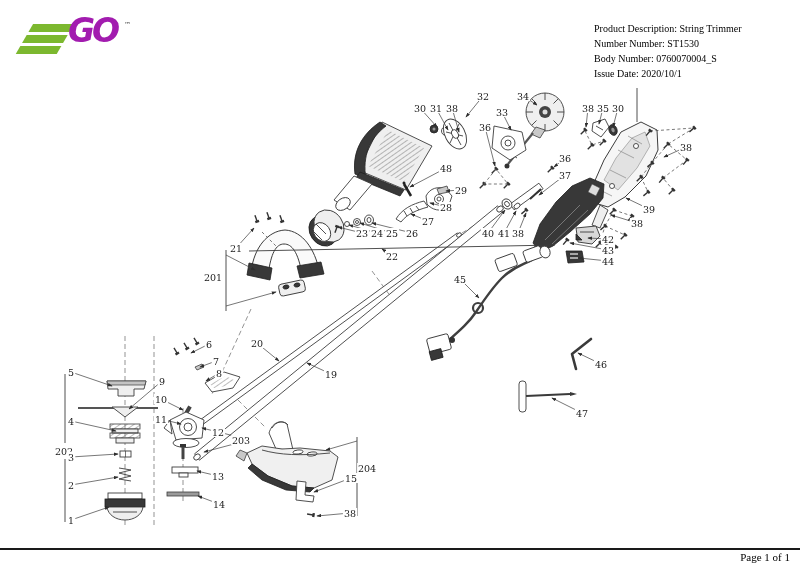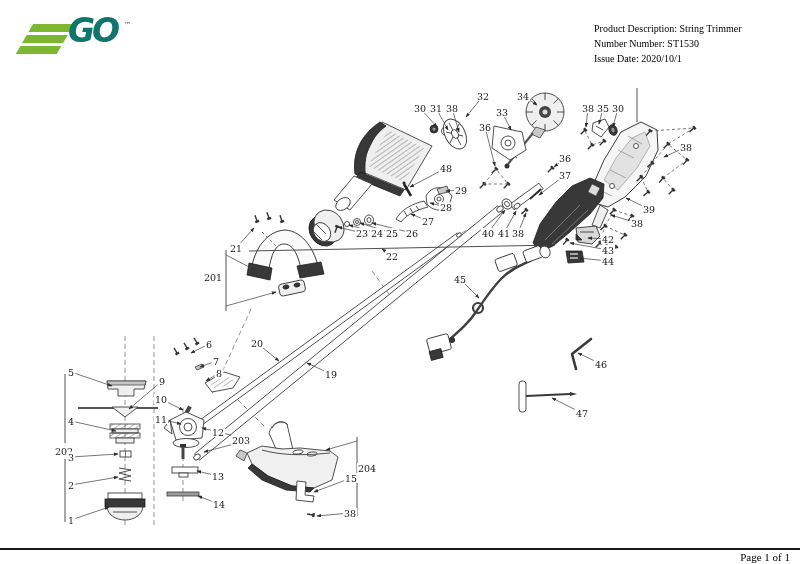--- a/index.html
+++ b/index.html
@@ -3,21 +3,21 @@
 <meta charset="utf-8">
 <style>
   html,body{margin:0;padding:0;background:#fff;}
   body{width:800px;height:564px;position:relative;overflow:hidden;
        font-family:"Liberation Serif",serif;color:#000;}
   
   .logo{position:absolute;left:12px;top:20px;width:130px;height:40px;}
   .ebars{position:absolute;left:2px;top:4px;transform:skewX(-30deg);transform-origin:bottom left;}
   .ebar{width:41px;height:7.5px;background:#7cb82f;margin-bottom:3.5px;}
   .gotext{position:absolute;left:56px;top:-9px;font-family:"DejaVu Sans",sans-serif;
-          font-style:italic;font-weight:900;font-size:33px;letter-spacing:-3px;color:#0f766e;}
+          font-style:italic;font-weight:900;font-size:33px;letter-spacing:-3px;color:#a21caf;}
   .tm{position:absolute;left:112px;top:1px;font-family:"DejaVu Sans",sans-serif;
       font-size:7px;color:#3a3a3a;}
   
   .hdr{position:absolute;left:594px;top:21px;font-size:10px;line-height:15px;white-space:nowrap;}
   
   .footline{position:absolute;left:0;top:548px;width:800px;height:1.5px;background:#1a1a1a;}
   .pagenum{position:absolute;right:10px;top:551px;font-size:11px;}
   
   svg{position:absolute;left:0;top:0;}
   .ln{stroke:#3c3c3c;fill:none;stroke-width:.9;}
@@ -39,20 +39,21 @@
     <div class="ebar"></div>
     <div class="ebar"></div>
   </div>
   <div class="gotext">GO</div>
   <div class="tm">™</div>
 </div>
 
 <div class="hdr">
   <div>Product Description: String Trimmer</div>
   <div>Number Number: ST1530</div>
+  <div>Body Number: 0760070004_S</div>
   <div>Issue Date: 2020/10/1</div>
 </div>
 
 <svg id="diagram-svg" width="800" height="564" viewBox="0 0 800 564">
   <defs>
     <pattern id="hatch" width="4" height="4" patternTransform="rotate(55)" patternUnits="userSpaceOnUse">
       <line x1="0" y1="0" x2="0" y2="4" stroke="#777" stroke-width="1"></line>
     </pattern>
     <marker id="arrowhead" markerWidth="7" markerHeight="5" refX="6" refY="2.5" orient="auto">
       <path d="M0,0 L7,2.5 L0,5 Z" fill="#2e2e2e"></path>

